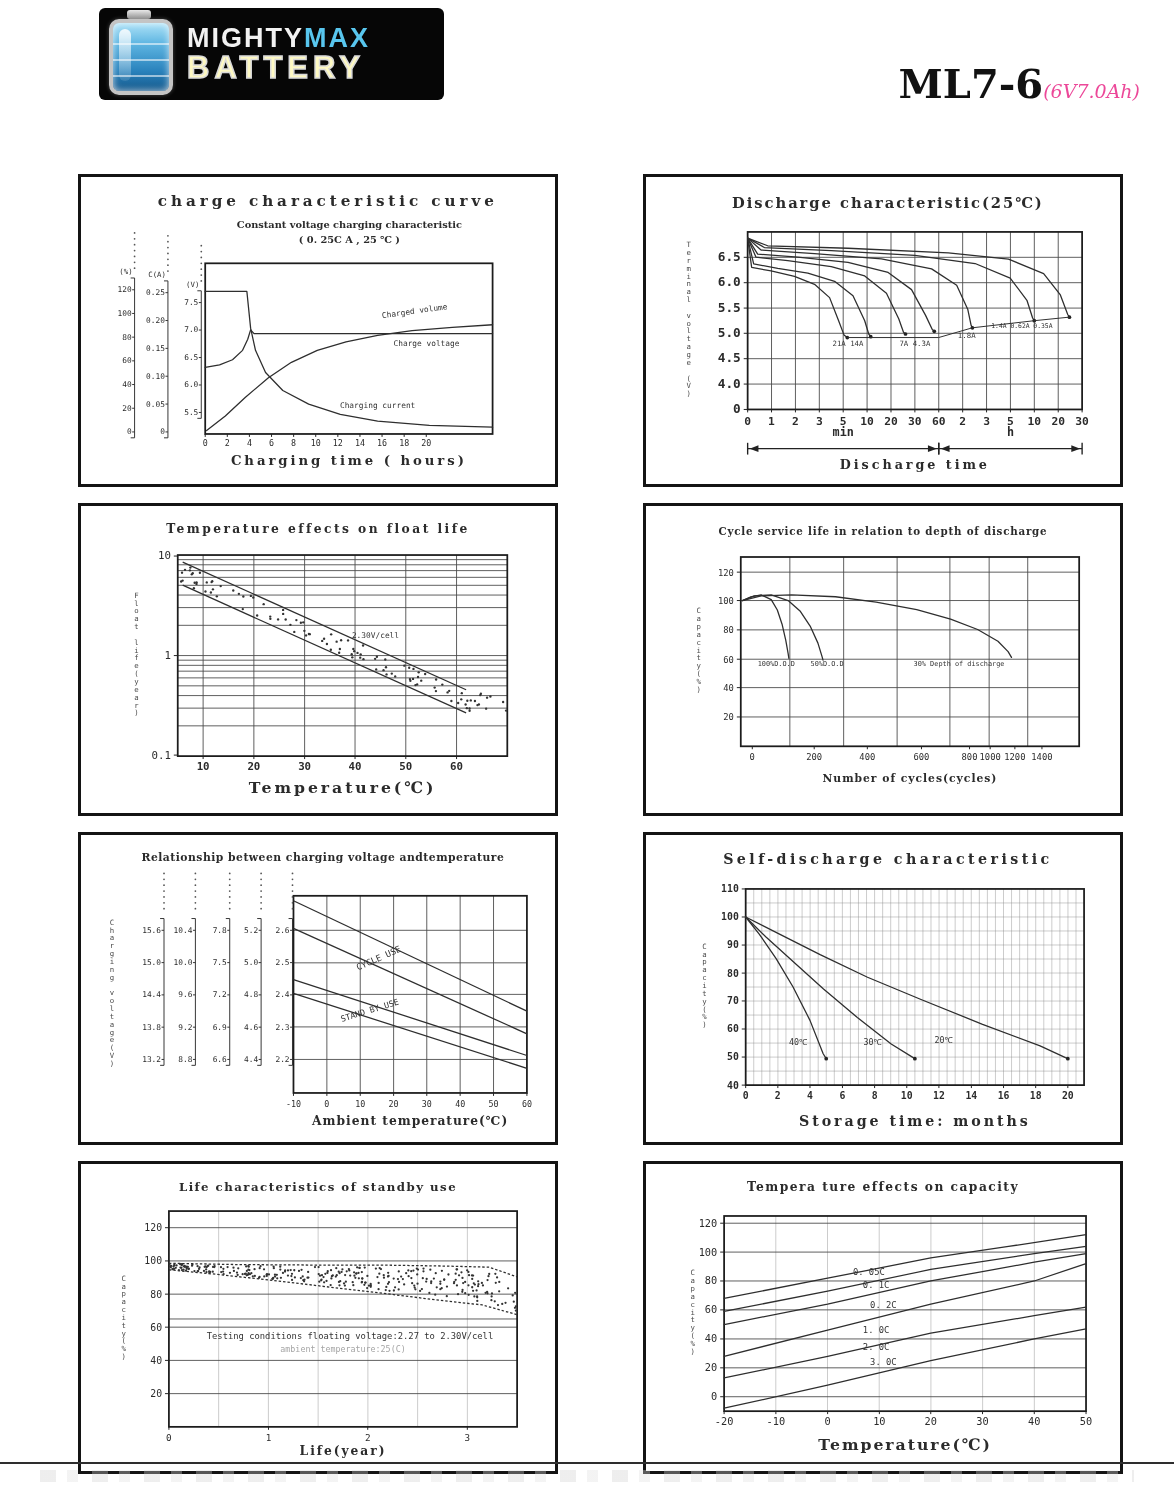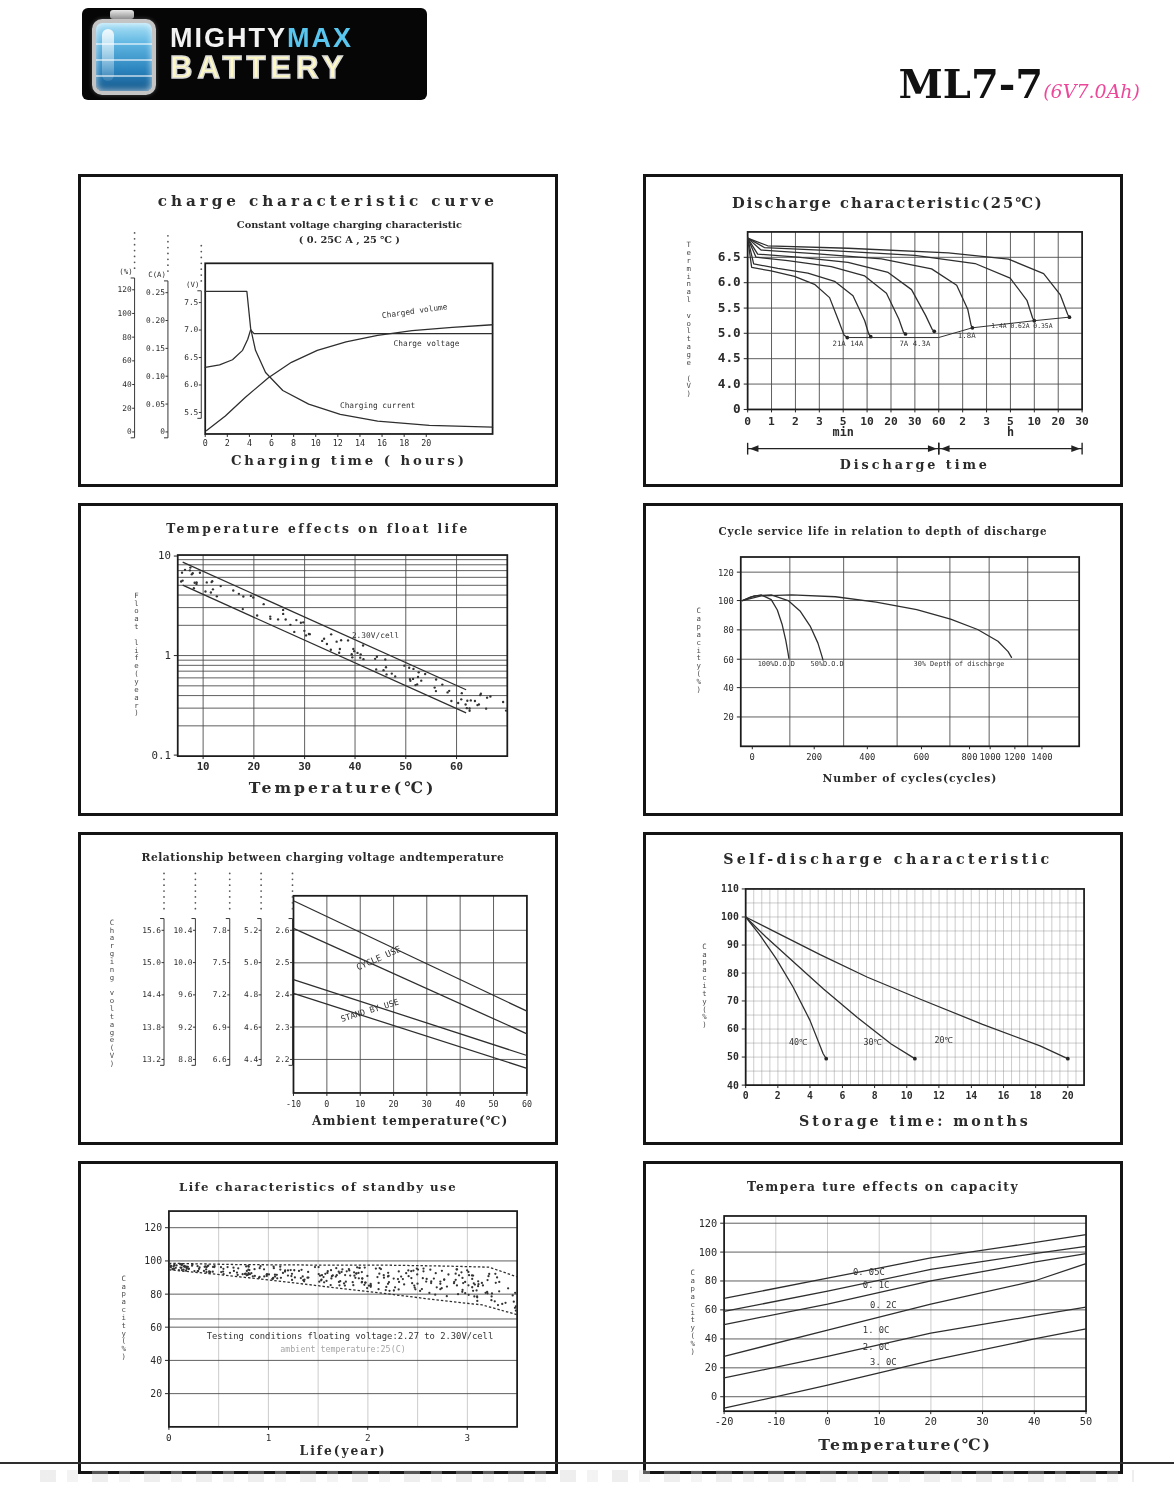--- a/index.html
+++ b/index.html
@@ -1,19 +1,19 @@
 <!DOCTYPE html>
 <html><head>
 <meta charset="utf-8">
 <style>
   html,body{margin:0;padding:0;background:#fff;}
   .page{position:relative;width:1174px;height:1500px;background:#ffffff;overflow:hidden;
         font-family:"DejaVu Sans",sans-serif;color:#2b2b2b;}
   
-  .header{position:absolute;left:82px;top:8px;right:34px;height:110px;display:flex;
+  .header{position:absolute;left:99px;top:8px;right:34px;height:110px;display:flex;
           justify-content:space-between;align-items:flex-start;}
   .logo-box{width:345px;height:92px;background:#060606;border-radius:6px;display:flex;
             align-items:center;padding:0 10px;box-sizing:border-box;gap:14px;}
   .battery{position:relative;width:56px;height:68px;border:4px solid #c4c4c4;border-radius:10px;
            background:linear-gradient(180deg,#aee2f7 0%,#5fb6e2 30%,#2a83bd 70%,#16598c 100%);
            box-shadow:inset 0 0 7px rgba(255,255,255,.75),0 0 4px rgba(255,255,255,.25);margin-top:6px;}
   .battery::before{content:"";position:absolute;top:-13px;left:14px;width:24px;height:9px;
            background:linear-gradient(180deg,#e8e8e8,#8f8f8f);border-radius:3px;}
   .battery::after{content:"";position:absolute;left:6px;top:6px;width:12px;height:52px;border-radius:8px;
            background:linear-gradient(180deg,rgba(255,255,255,.85),rgba(255,255,255,.1));}
@@ -48,21 +48,21 @@
         <div class="seg" style="top:20px"></div>
         <div class="seg" style="top:36px"></div>
         <div class="seg" style="top:52px"></div>
       </div>
       <div class="brand">
         <div class="brand-top"><span>MIGHTY</span><span class="max">MAX</span></div>
         <div class="brand-bottom">BATTERY</div>
       </div>
     </div>
     <div class="model">
-      <span class="model-name">ML7-7</span>
+      <span class="model-name">ML7-6</span>
       <span class="model-spec">(6V7.0Ah)</span>
     </div>
   </div>
 
   <div class="charts">
     <div class="panel">
         <svg id="chart-0" viewBox="0 0 480 313">
           <text x="250" y="30" text-anchor="middle" font-size="15.5" fill="#2b2b2b" font-family="'DejaVu Serif',serif" font-weight="bold" letter-spacing="4">charge characteristic curve</text>
           <text x="272" y="52" text-anchor="middle" font-size="10" fill="#2b2b2b" font-family="'DejaVu Serif',serif" font-weight="bold" letter-spacing="0">Constant voltage charging characteristic</text>
           <text x="272" y="67" text-anchor="middle" font-size="10" fill="#2b2b2b" font-family="'DejaVu Serif',serif" font-weight="bold" letter-spacing="0">( 0. 25C A , 25 ℃ )</text>

